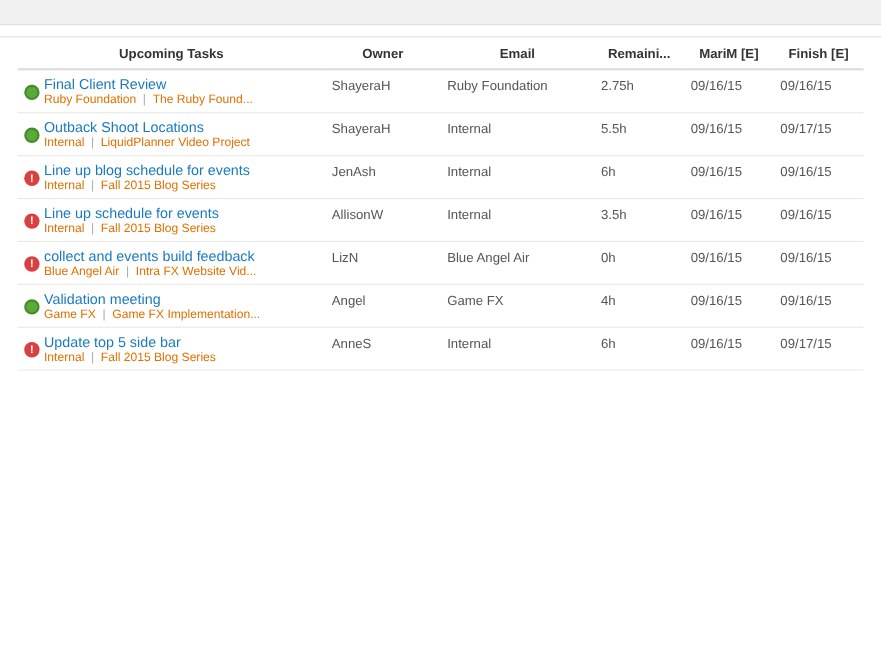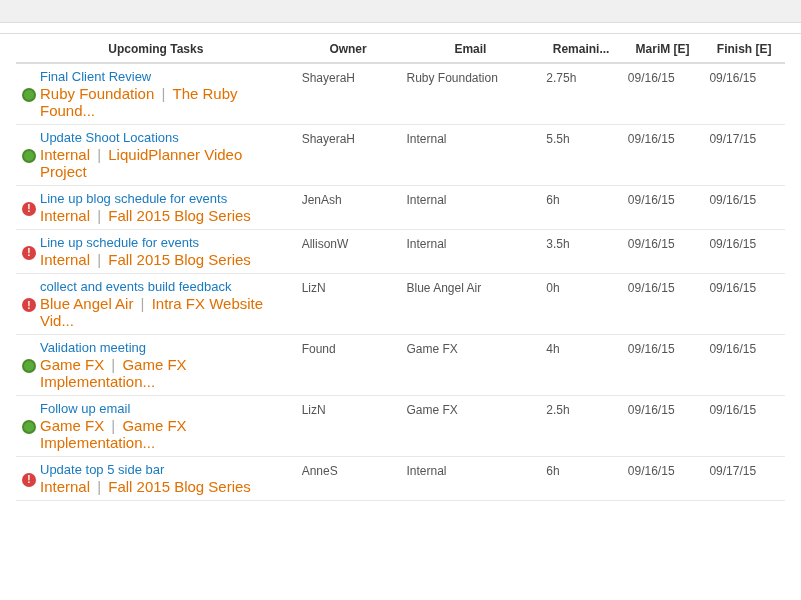--- a/index.html
+++ b/index.html
@@ -51,21 +51,21 @@
     tr.data-row {
       border-bottom: 1px solid #e8e8e8;
     }
     .task-name-link {
       color: #1a7abf;
       text-decoration: none;
       display: block;
       font-size: 13px;
     }
     .task-sub {
-      font-size: 15px;
+      font-size: 11px;
       color: #e07000;
       margin-top: 1px;
     }
     .task-sub span.separator {
       color: #aaa;
       margin: 0 3px;
     }
     .status-icon {
       display: inline-block;
       width: 14px;
@@ -147,21 +147,21 @@
           <td class="client-cell">Ruby Foundation</td>
           <td class="remain-cell">2.75h</td>
           <td class="start-cell">09/16/15</td>
           <td class="finish-cell">09/16/15</td>
         </tr>
         <tr class="data-row">
           <td class="col-upcoming">
             <div class="task-cell">
               <div class="status-icon status-green"></div>
               <div class="task-cell-inner">
-                <a class="task-name-link" href="#">Update Shoot Locations</a>
+                <a class="task-name-link" href="#">Outback Shoot Locations</a>
                 <div class="task-sub">Internal<span class="separator"> | </span>LiquidPlanner Video Project</div>
               </div>
             </div>
           </td>
           <td class="owner-cell">ShayeraH</td>
           <td class="client-cell">Internal</td>
           <td class="remain-cell">5.5h</td>
           <td class="start-cell">09/16/15</td>
           <td class="finish-cell">09/17/15</td>
         </tr>
@@ -216,39 +216,23 @@
         <tr class="data-row">
           <td class="col-upcoming">
             <div class="task-cell">
               <div class="status-icon status-green"></div>
               <div class="task-cell-inner">
                 <a class="task-name-link" href="#">Validation meeting</a>
                 <div class="task-sub">Game FX<span class="separator"> | </span>Game FX Implementation...</div>
               </div>
             </div>
           </td>
-          <td class="owner-cell">Found</td>
+          <td class="owner-cell">Angel</td>
           <td class="client-cell">Game FX</td>
           <td class="remain-cell">4h</td>
-          <td class="start-cell">09/16/15</td>
-          <td class="finish-cell">09/16/15</td>
-        </tr>
-        <tr class="data-row">
-          <td class="col-upcoming">
-            <div class="task-cell">
-              <div class="status-icon status-green"></div>
-              <div class="task-cell-inner">
-                <a class="task-name-link" href="#">Follow up email</a>
-                <div class="task-sub">Game FX<span class="separator"> | </span>Game FX Implementation...</div>
-              </div>
-            </div>
-          </td>
-          <td class="owner-cell">LizN</td>
-          <td class="client-cell">Game FX</td>
-          <td class="remain-cell">2.5h</td>
           <td class="start-cell">09/16/15</td>
           <td class="finish-cell">09/16/15</td>
         </tr>
         <tr class="data-row">
           <td class="col-upcoming">
             <div class="task-cell">
               <div class="status-icon status-red">!</div>
               <div class="task-cell-inner">
                 <a class="task-name-link" href="#">Update top 5 side bar</a>
                 <div class="task-sub">Internal<span class="separator"> | </span>Fall 2015 Blog Series</div>

